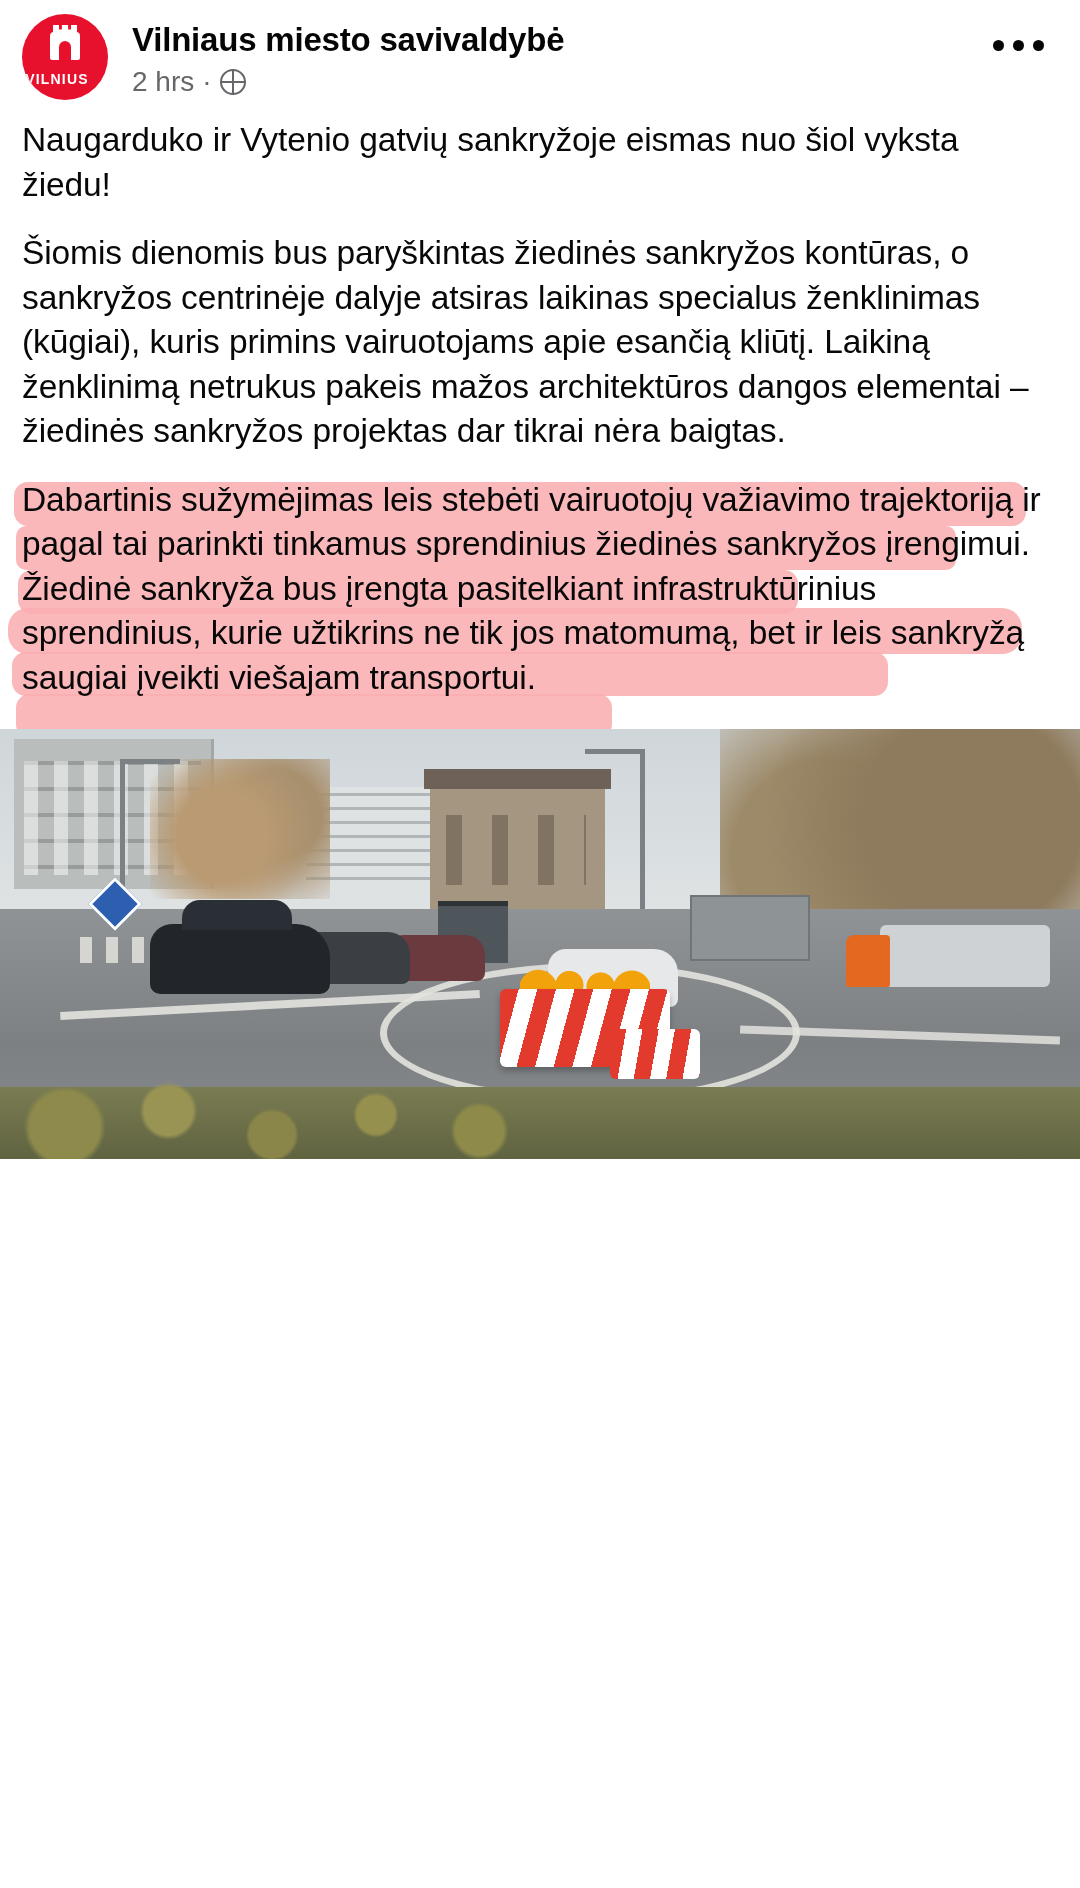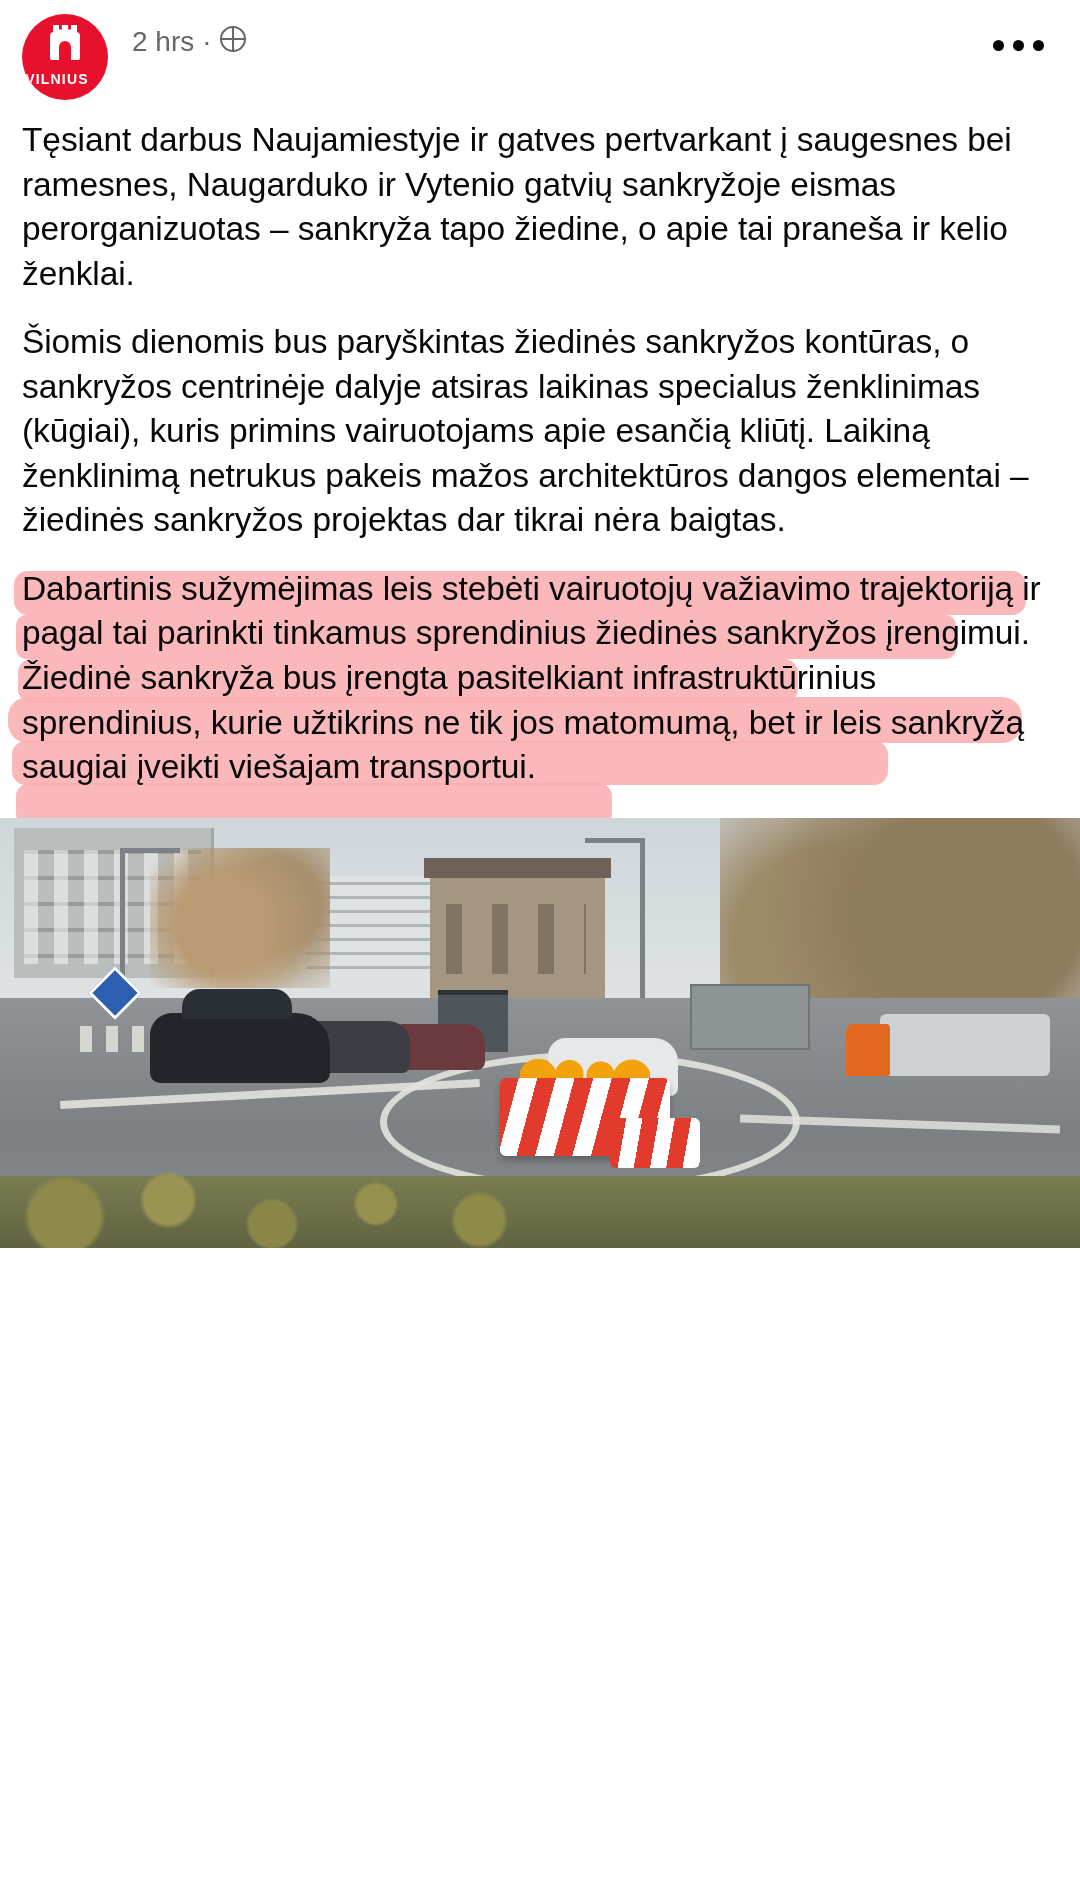--- a/index.html
+++ b/index.html
@@ -81,21 +81,21 @@
   }
   .page-name {
     font-size: 33px;
     font-weight: bold;
     color: #050505;
     line-height: 1.2;
     letter-spacing: -0.2px;
   }
   .meta-row {
     display: flex;
-    align-items: flex-start;
+    align-items: center;
     margin-top: 6px;
     color: #65676b;
     font-size: 28px;
   }
   .meta-sep { margin: 0 8px; }
   .globe-icon {
     display: inline-block;
     width: 26px;
     height: 26px;
     border-radius: 50%;
@@ -323,37 +323,38 @@
 <body>
 
 <div class="post-header">
 
   <div class="avatar">
     <div class="avatar-crest"></div>
     <div class="avatar-word">VILNIUS</div>
   </div>
 
   <div class="header-text">
+    <div class="page-name">Vilniaus miesto savivaldybė</div>
     <div class="meta-row">
       <span>2 hrs</span>
       <span class="meta-sep">·</span>
       <span class="globe-icon"></span>
     </div>
   </div>
 
   <div class="more-btn">
     <span></span>
     <span></span>
     <span></span>
   </div>
 </div>
 
 <div class="post-body">
 
-  <p class="para">Tęsiant darbus Naujamiestyje ir gatves pertvarkant į saugesnes bei ramesnes, Naugarduko ir Vytenio gatvių sankryžoje eismas perorganizuotas – sankryža tapo žiedine, o apie tai praneša ir kelio ženklai.</p>
+  <p class="para">Naugarduko ir Vytenio gatvių sankryžoje eismas nuo šiol vyksta žiedu!</p>
   <p class="para">Šiomis dienomis bus paryškintas žiedinės sankryžos kontūras, o sankryžos centrinėje dalyje atsiras laikinas specialus ženklinimas (kūgiai), kuris primins vairuotojams apie esančią kliūtį. Laikiną ženklinimą netrukus pakeis mažos architektūros dangos elementai – žiedinės sankryžos projektas dar tikrai nėra baigtas.</p>
 
   <div class="para-highlight">
     <div class="hl-lines">
       <div class="hl" style="left:-8px; top:4px;  width:1012px; height:44px;"></div>
       <div class="hl" style="left:-6px; top:48px; width:940px;  height:44px; border-radius:10px;"></div>
       <div class="hl" style="left:-4px; top:92px; width:780px;  height:44px;"></div>
       <div class="hl" style="left:-14px; top:130px; width:1014px; height:46px; border-radius:20px;"></div>
       <div class="hl" style="left:-10px; top:174px; width:876px; height:44px;"></div>
       <div class="hl" style="left:-6px; top:216px; width:596px;  height:44px;"></div>

